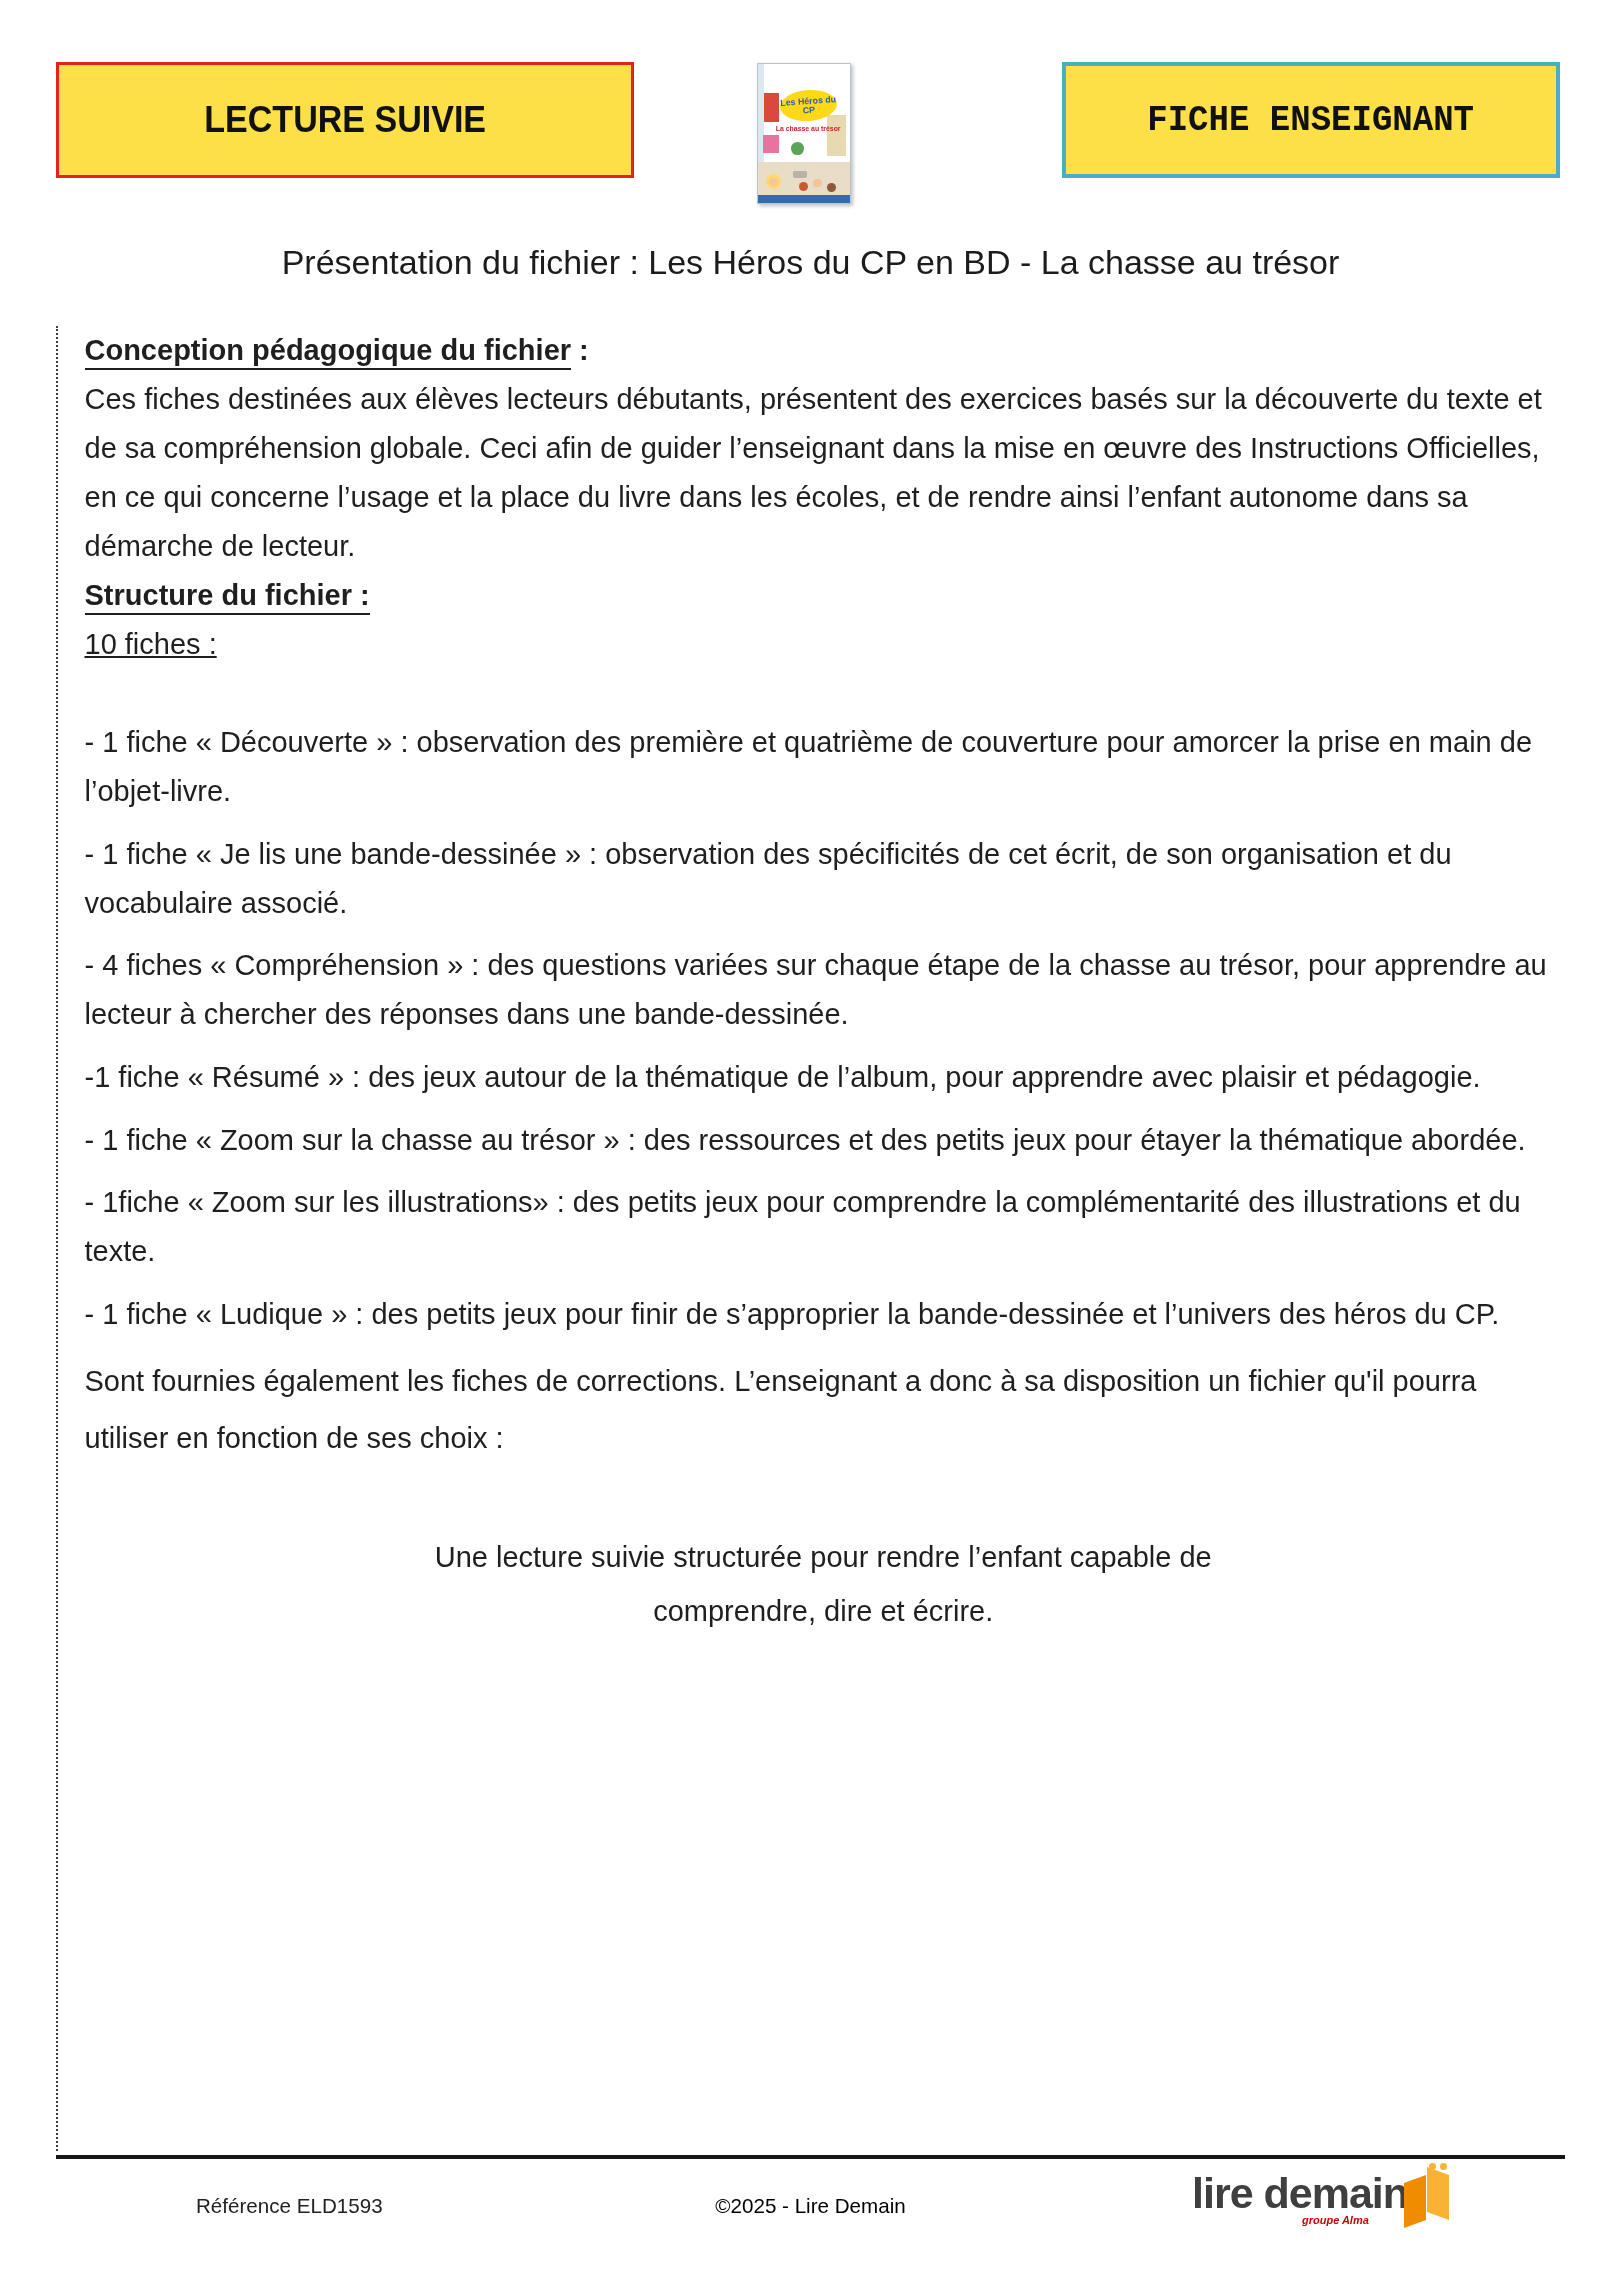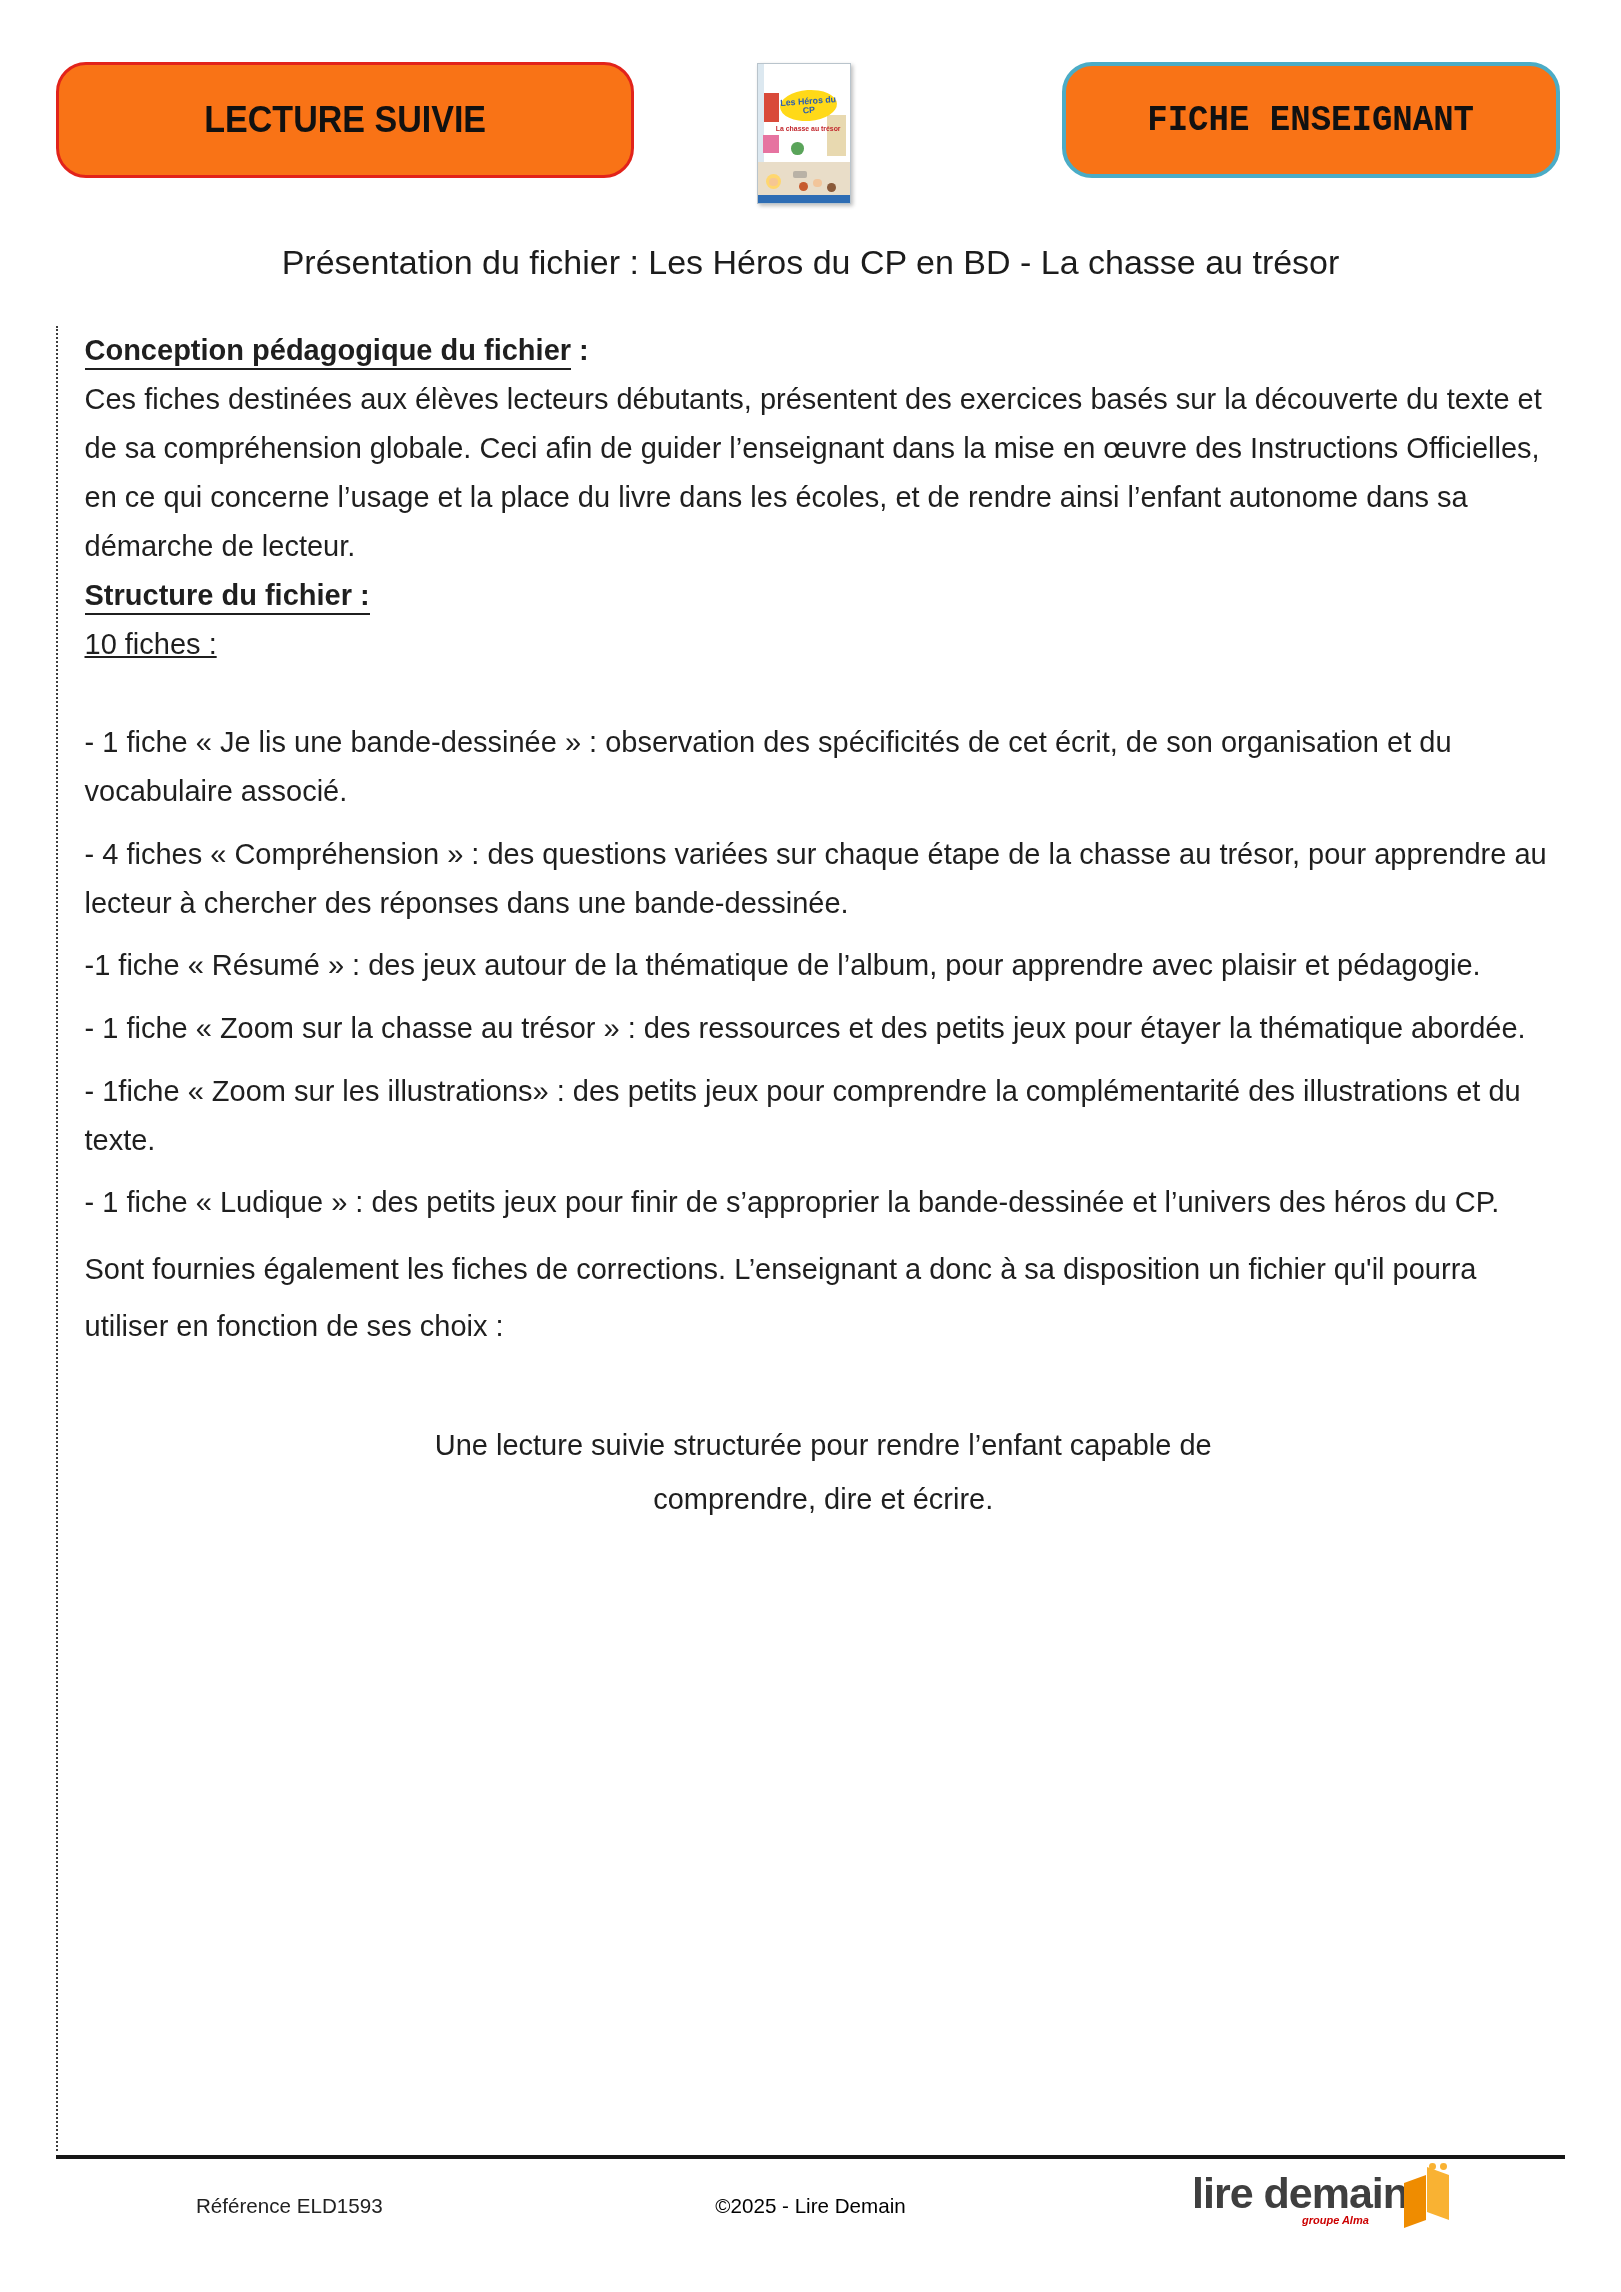--- a/index.html
+++ b/index.html
@@ -9,21 +9,21 @@
     background:#ffffff;
     font-family:"Liberation Sans", sans-serif;
     color:#1f1f1f;
     overflow:hidden;
   }
 
   
   .hdr-box {
     position:absolute; top:62px; height:116px;
     display:flex; align-items:center; justify-content:center;
-    box-sizing:border-box; background:#f97316;border-radius:30px;
+    box-sizing:border-box; background:#fde047;
   }
   .hdr-box.left  { left:56px;  width:578px; border:3.9px solid #e2231a; }
   .hdr-box.right { left:1062px; width:498px; border:4.9px solid #4bacc6;font-family:Liberation Mono, monospace; }
   .hdr-label {
     font-size:37px; font-weight:800; letter-spacing:0px;
     transform:scaleX(.92); white-space:nowrap; color:#111;
   }
 
   
   .book {
@@ -151,20 +151,21 @@
 
     <p class="heading1"><span class="h-bold h-underline">Conception pédagogique du fichier</span><span class="h-bold"> :</span></p>
 
     <p class="para1">Ces fiches destinées aux élèves lecteurs débutants, présentent des exercices basés sur la découverte du texte et de sa compréhension globale. Ceci afin de guider l’enseignant dans la mise en œuvre des Instructions Officielles, en ce qui concerne l’usage et la place du livre dans les écoles, et de rendre ainsi l’enfant autonome dans sa démarche de lecteur.</p>
 
     <p class="heading2"><span class="h-bold h-underline">Structure du fichier :</span></p>
 
     <p class="fiches-count"><span>10 fiches :</span></p>
 
     <div class="items">
+      <p>- 1 fiche « Découverte » : observation des première et quatrième de couverture pour amorcer la prise en main de l’objet-livre.</p>
       <p>- 1 fiche « Je lis une bande-dessinée » : observation des spécificités de cet écrit, de son organisation et du vocabulaire associé.</p>
       <p>- 4 fiches « Compréhension » : des questions variées sur chaque étape de la chasse au trésor, pour apprendre au lecteur à chercher des réponses dans une bande-dessinée.</p>
       <p>-1 fiche « Résumé » : des jeux autour de la thématique de l’album, pour apprendre avec plaisir et pédagogie.</p>
       <p>- 1 fiche « Zoom sur la chasse au trésor » : des ressources et des petits jeux pour étayer la thématique abordée.</p>
       <p>- 1fiche « Zoom sur les illustrations» : des petits jeux pour comprendre la complémentarité des illustrations et du texte.</p>
       <p>- 1 fiche « Ludique » : des petits jeux pour finir de s’approprier la bande-dessinée et l’univers des héros du CP.</p>
     </div>
 
     <p class="corrections">Sont fournies également les fiches de corrections. L’enseignant a donc à sa disposition un fichier qu'il pourra utiliser en fonction de ses choix :</p>
 

